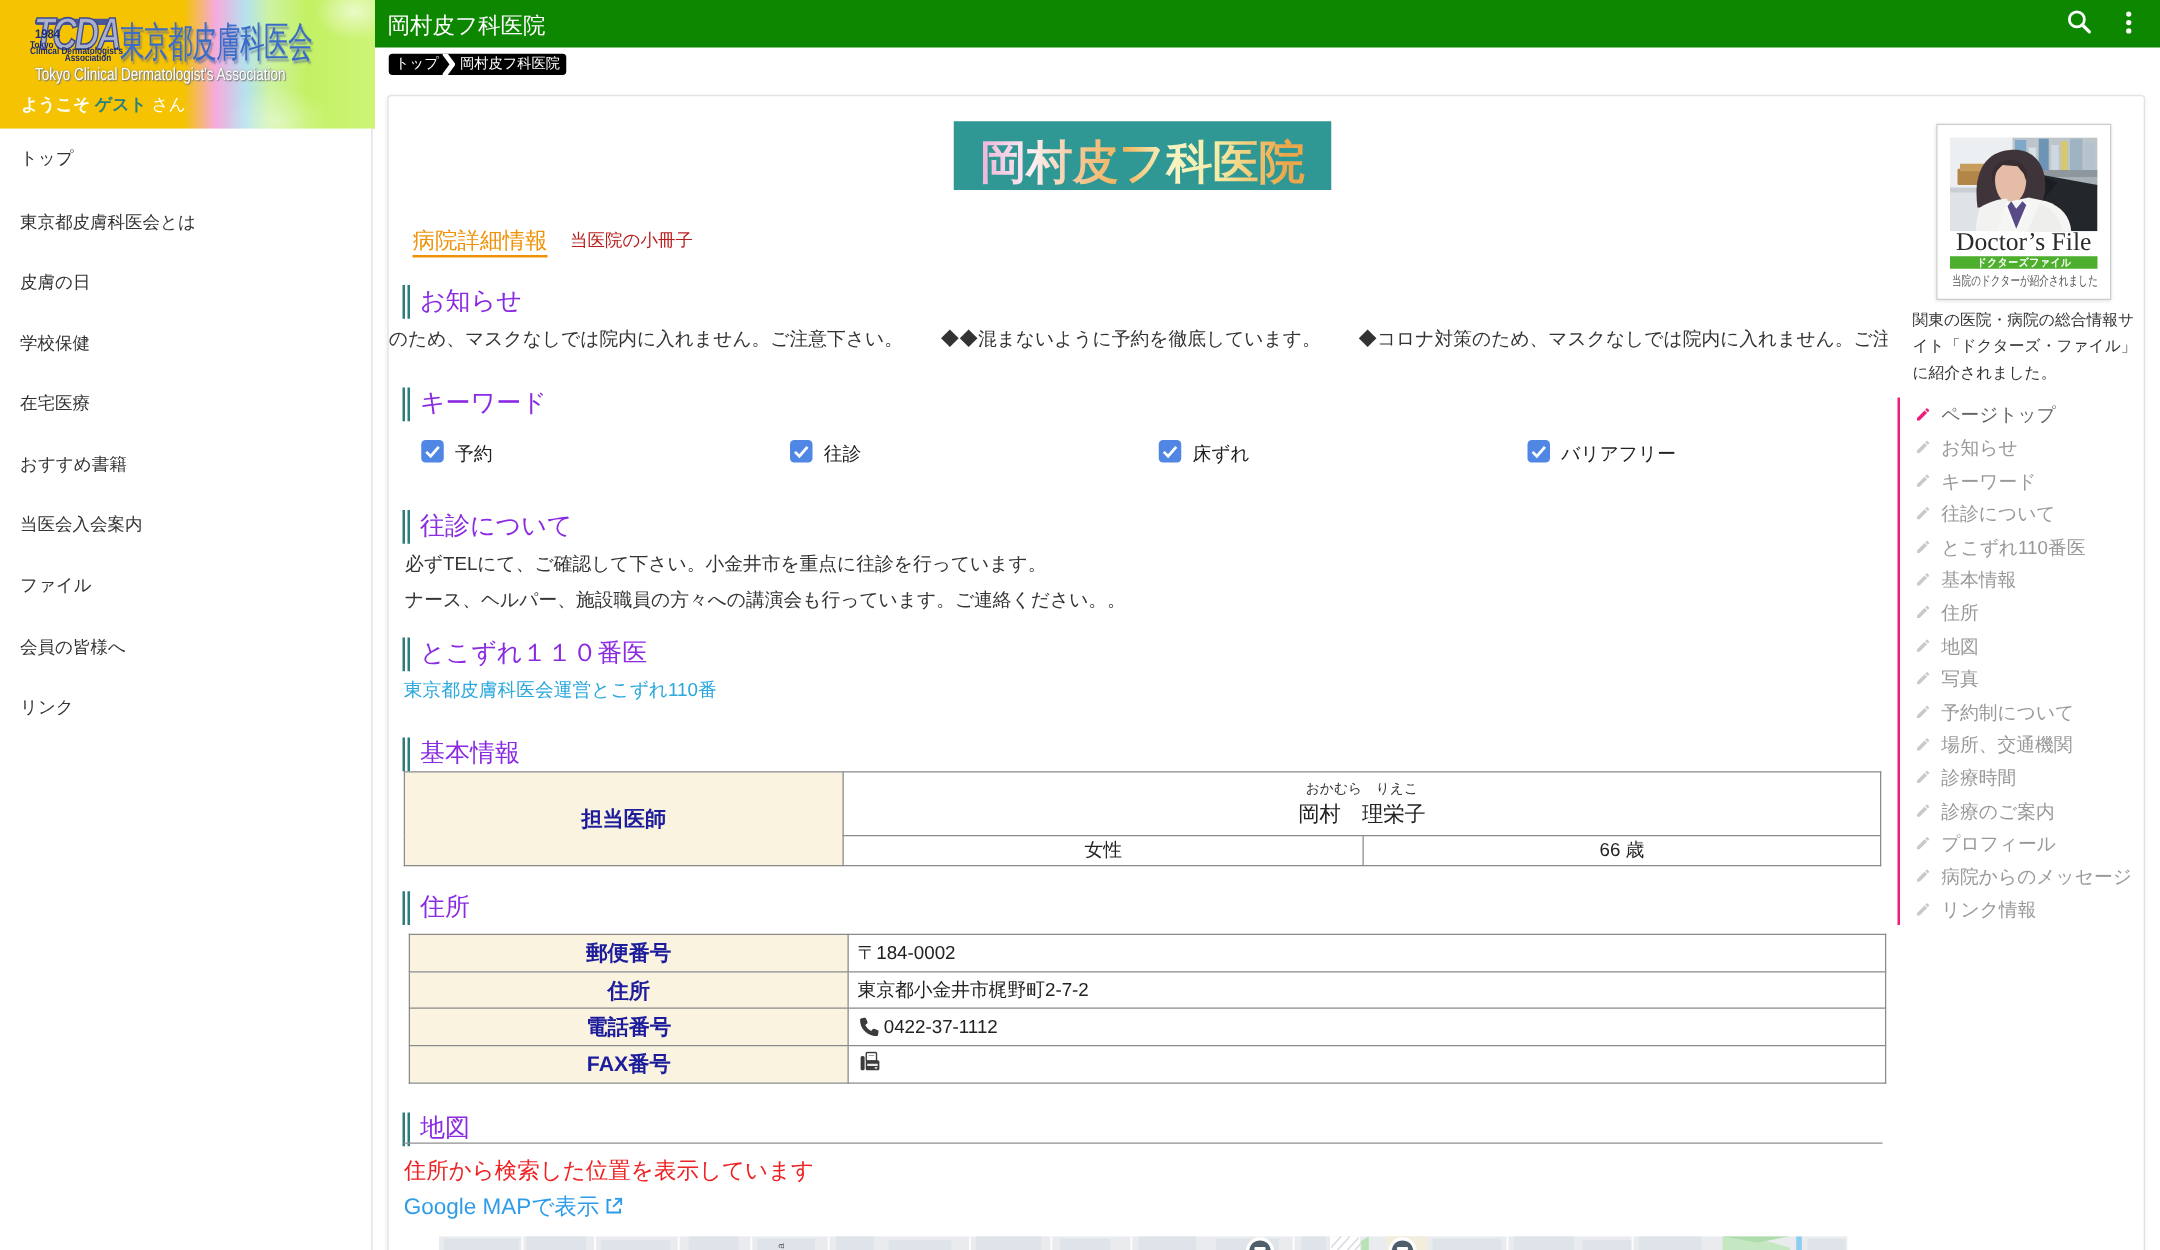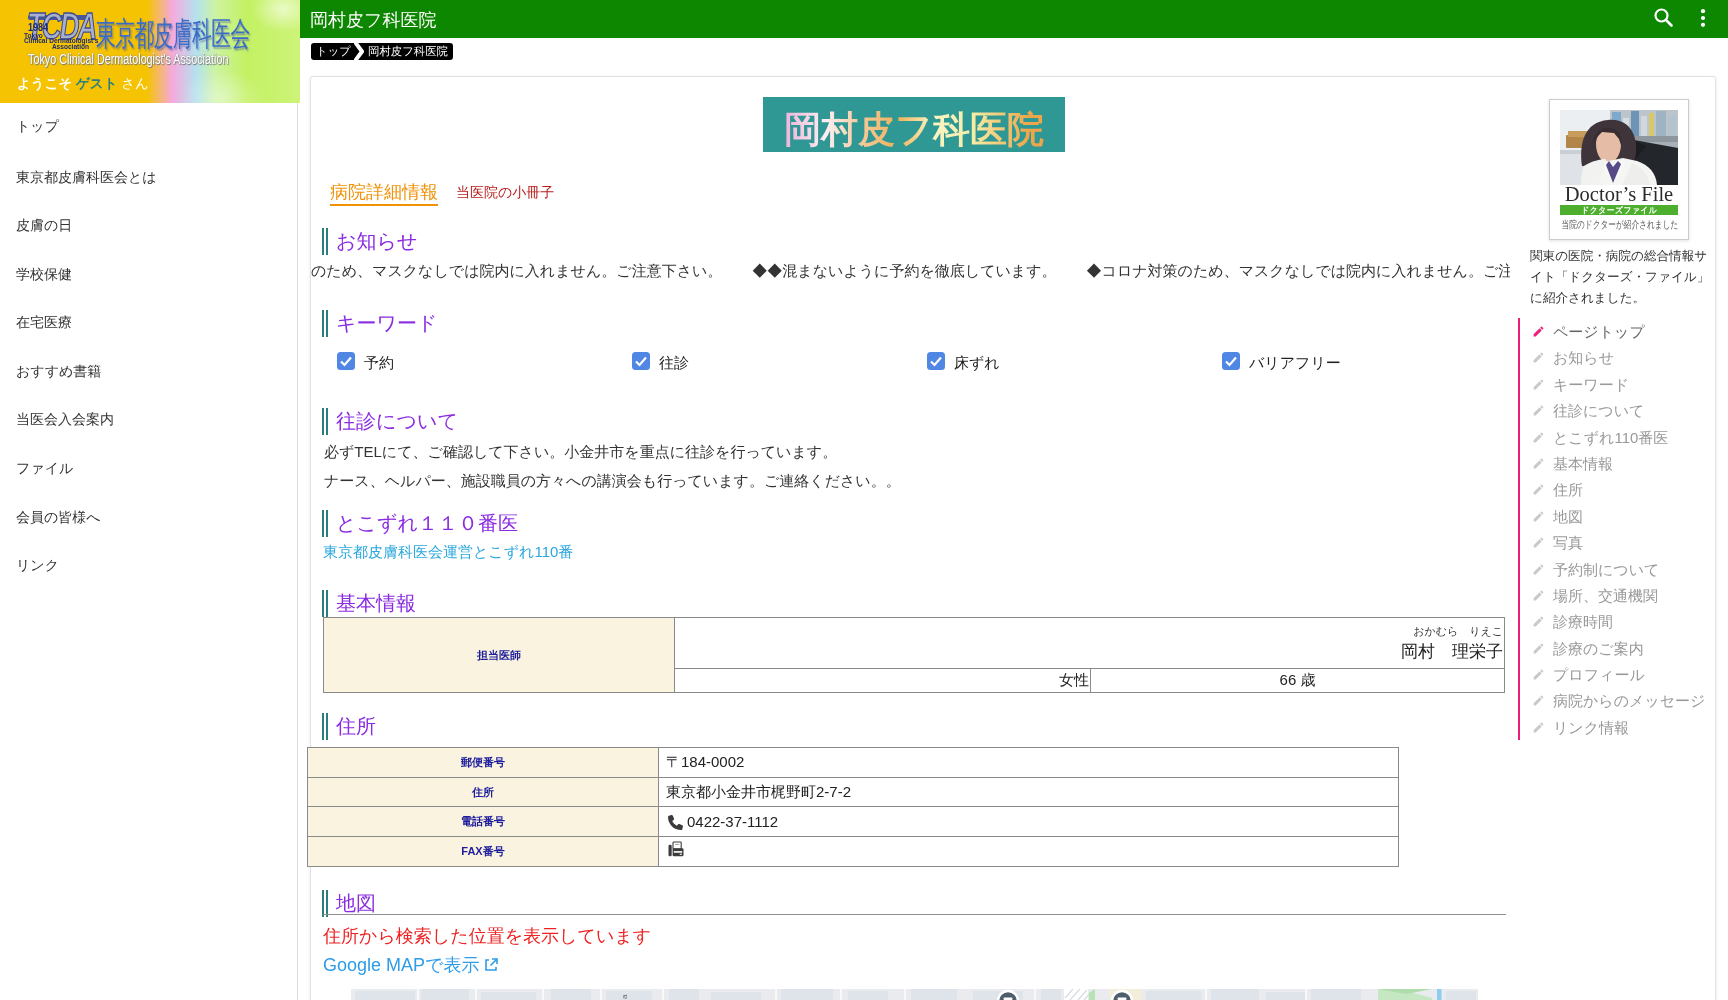--- a/index.html
+++ b/index.html
@@ -24,21 +24,21 @@
 .h2{position:absolute;left:322px;height:27px;line-height:26px;border-left:6px double #2e7d7d;padding-left:8px;font-size:20px;color:#8a2be2;}
 .ticker{position:absolute;left:311px;top:262px;width:1199px;height:20px;overflow:hidden;font-size:15px;color:#333;white-space:nowrap;}
 .cbrow{position:absolute;top:352px;height:18px;}
 .cb{position:absolute;top:0;width:18px;height:18px;background:#5087e5;border-radius:3.5px;}
 .cb svg{position:absolute;left:0;top:0;}
 .cblab{position:absolute;top:2px;font-size:15px;color:#222;white-space:nowrap;}
 .body16{position:absolute;font-size:15px;color:#333;line-height:28.5px;}
 .lnk{position:absolute;font-size:15px;color:#2aa7dc;}
 table.info{position:absolute;border-collapse:collapse;}
 table.info td{border:1px solid #8a8a8a;}
-td.hd{background:#faf3e0;color:#1d1d9c;font-weight:bold;font-size:11px;text-align:center;}
+td.hd{background:#faf3e0;color:#1d1d9c;font-weight:bold;font-size:17px;text-align:center;}
 .rnav{position:absolute;left:1518px;top:318px;width:190px;border-left:2.5px solid #ed1e79;text-decoration:underline;}
 .rnav .it{position:relative;height:26.4px;font-size:15px;color:#999;}
 .rnav .it .tx{position:absolute;left:33px;top:5px;}
 .rnav .it svg{position:absolute;left:12px;top:7px;}
 </style>
 </head>
 <body>
 <div class="appbar">
     <span class="ttl">岡村皮フ科医院</span>
 <svg class="abs" style="left:1352px;top:7px" width="22" height="23" viewBox="0 0 22 23">
@@ -123,34 +123,34 @@
 <div class="body16" style="left:324px;top:438px">必ずTELにて、ご確認して下さい。小金井市を重点に往診を行っています。<br>ナース、ヘルパー、施設職員の方々への講演会も行っています。ご連絡ください。。</div>
 
 <div class="h2" style="top:510px">とこずれ１１０番医</div>
 <div class="lnk" style="left:323px;top:543px">東京都皮膚科医会運営とこずれ110番</div>
 
 <div class="h2" style="top:590px">基本情報</div>
 <table class="info" style="left:323px;top:617px;width:1182px">
 <tbody>
       <tr>
         <td class="hd" rowspan="2" style="width:351px">担当医師</td>
-        <td colspan="2" style="height:51px;text-align:right;vertical-align:middle">
+        <td colspan="2" style="height:51px;text-align:center;vertical-align:middle">
           <div style="font-size:11px;color:#333;line-height:16px;padding-top:2px">おかむら りえこ</div>
           <div style="font-size:17px;color:#222;line-height:26px">岡村 理栄子</div>
         </td>
       </tr>
 <tr>
-        <td style="height:24px;width:416px;text-align:right;font-size:15px;color:#222">女性</td>
+        <td style="height:24px;width:416px;text-align:center;font-size:15px;color:#222">女性</td>
         <td style="text-align:center;font-size:15px;color:#222">66 歳</td>
       </tr>
 </tbody>
   </table>
 
 <div class="h2" style="top:713px">住所</div>
-<table class="info" style="left:307px;top:747px;width:1092px">
+<table class="info" style="left:327px;top:747px;width:1182px">
 <tbody>
       <tr>
         <td class="hd" style="width:351px;height:29.7px">郵便番号</td>
         <td style="padding-left:7px;font-size:15px;color:#222">〒184-0002</td>
       </tr>
 <tr>
         <td class="hd" style="height:29.7px">住所</td>
         <td style="padding-left:7px;font-size:15px;color:#222">東京都小金井市梶野町2-7-2</td>
       </tr>
 <tr>

